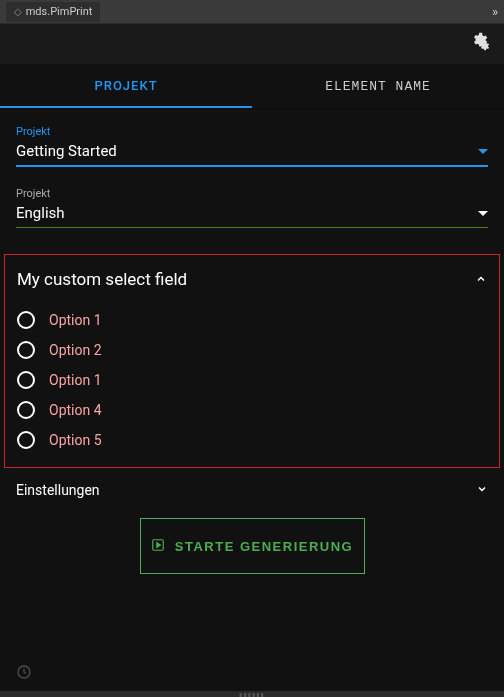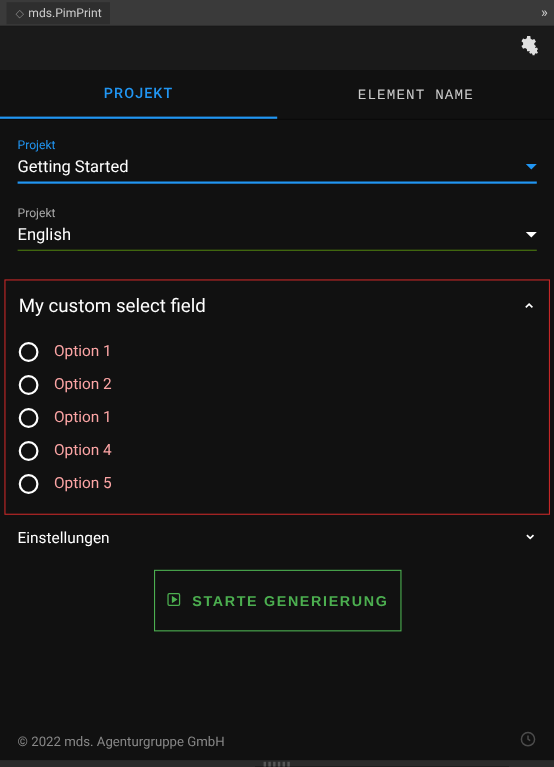--- a/index.html
+++ b/index.html
@@ -320,21 +320,20 @@
     <span class="play-icon">
       <svg viewBox="0 0 24 24" fill="none" stroke="#4caf50" stroke-width="2">
         <rect x="3" y="3" width="18" height="18" rx="2"></rect>
         <path d="M10 8l6 4-6 4V8z" fill="#4caf50"></path>
       </svg>
     </span>
     <span>STARTE GENERIERUNG</span>
   </button>
 
   <div class="footer">
-    <span>© 2022 mds. Agenturgruppe GmbH</span>
     <span class="clock-icon">
       <svg viewBox="0 0 24 24" fill="none" stroke="#888" stroke-width="2">
         <circle cx="12" cy="12" r="9"></circle>
         <path d="M12 7v5l3 2"></path>
       </svg>
     </span>
   </div>
 
   <div class="resize-grip">
     <span class="grip-dots">▮▮▮▮▮▮</span>

